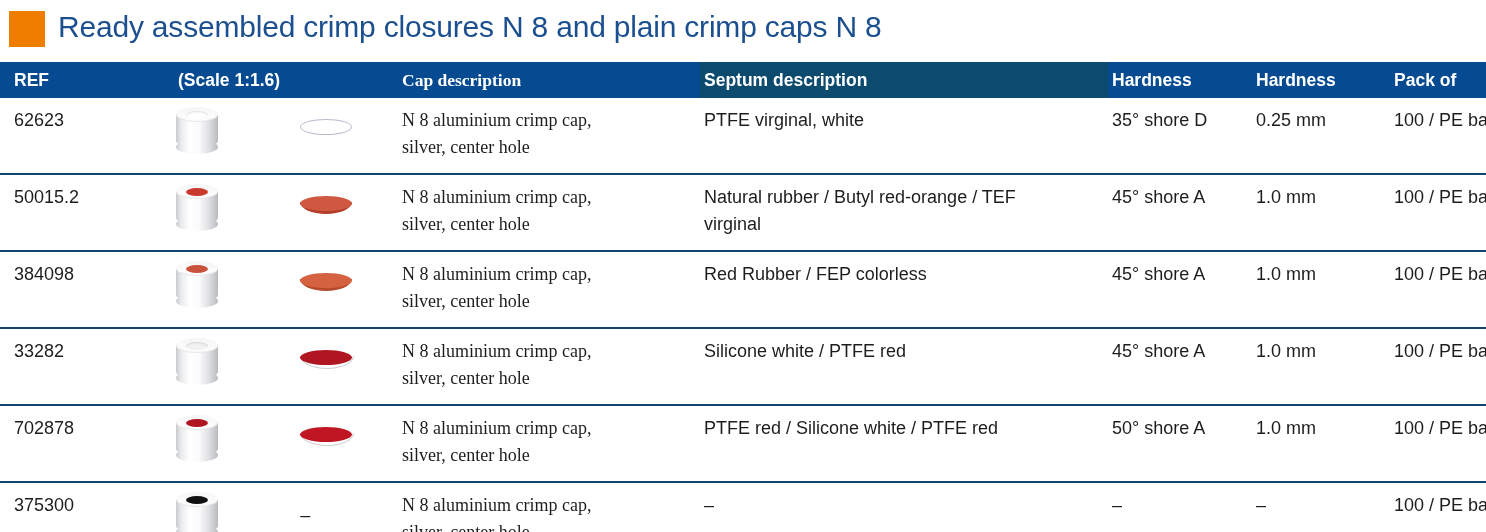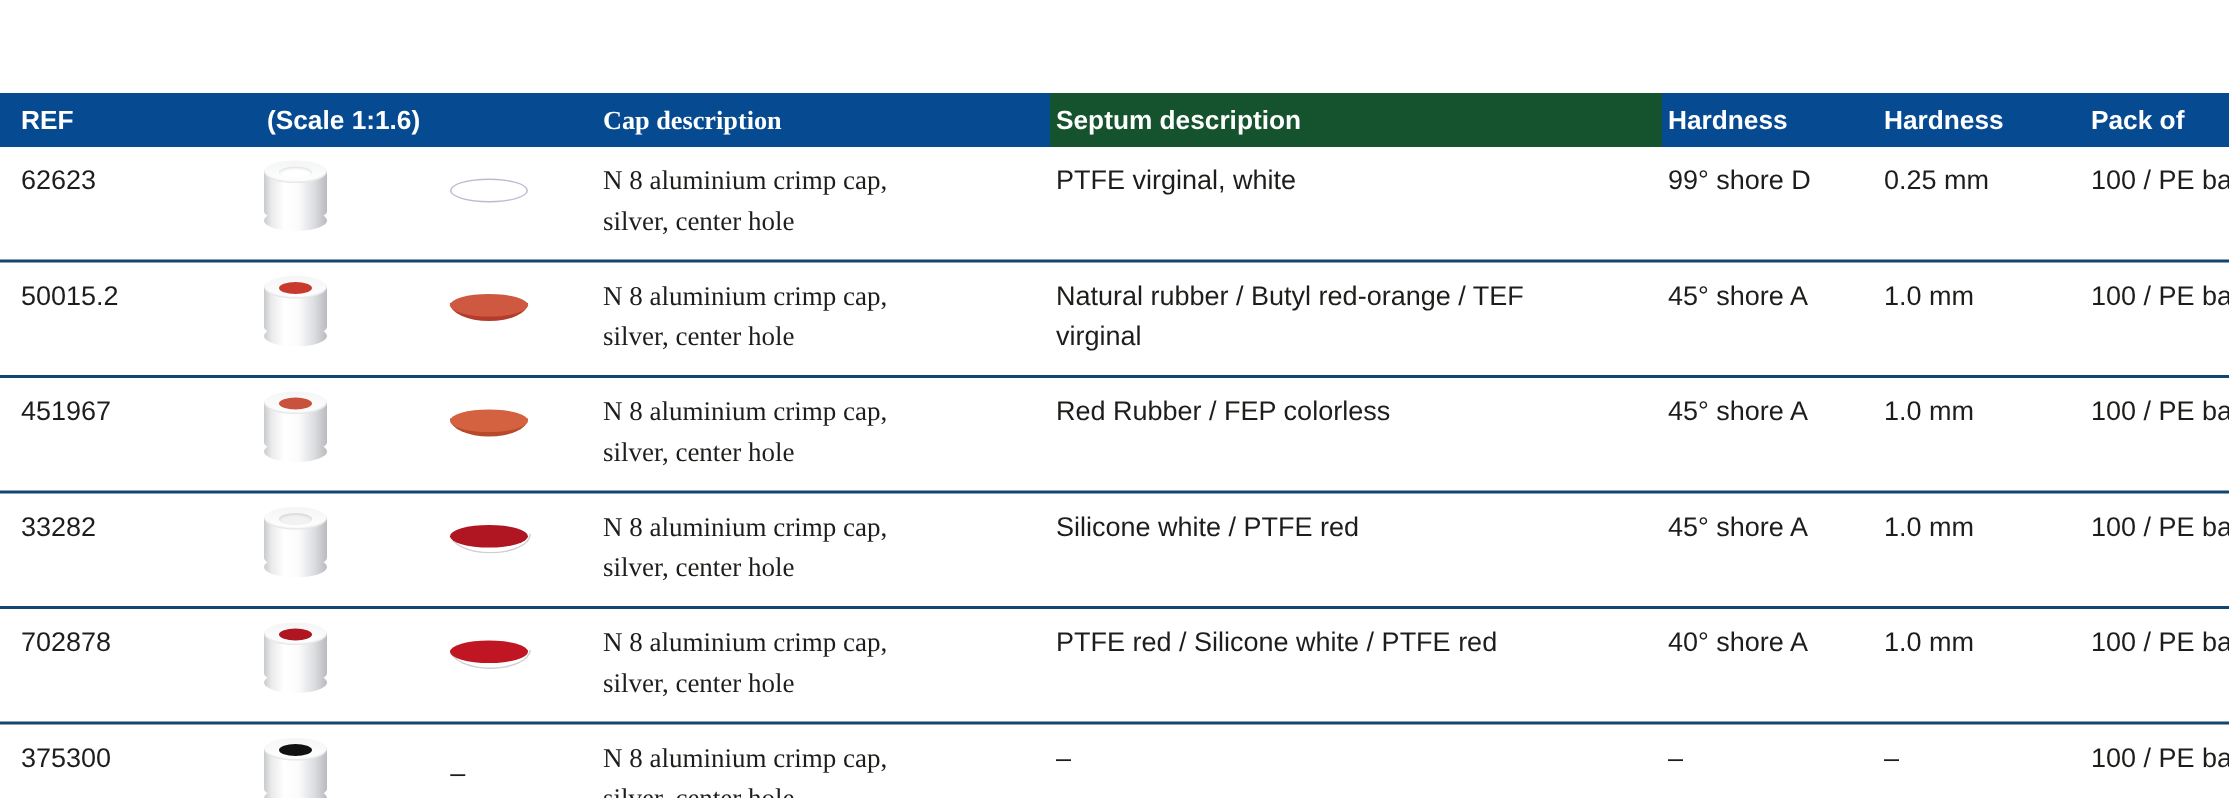--- a/index.html
+++ b/index.html
@@ -174,28 +174,32 @@
     border-radius: 50%;
     border: 1.5px solid #b9bbd0;
     background: #ffffff;
   }
 </style>
 </head>
 <body>
 
 <div class="page">
 
+  <div class="title-bar">
+    <div class="title-swatch" style="background: rgb(239, 125, 0);"></div>
+    <div class="title-text" style="color: rgb(27, 79, 143);">Ready assembled crimp closures N 8 and plain crimp caps N 8</div>
+  </div>
 
   <table class="tbl">
     <thead>
       <tr>
         <th class="c-ref" style="background: rgb(6, 74, 145); color: rgb(255, 255, 255);">REF</th>
         <th class="c-img" style="background: rgb(6, 74, 145); color: rgb(255, 255, 255);">(Scale 1:1.6)</th>
         <th class="c-cap" style="background: rgb(6, 74, 145); color: rgb(255, 255, 255);">Cap description</th>
-        <th class="c-sep" style="background: #14532d; color: rgb(255, 255, 255);">Septum description</th>
+        <th class="c-sep" style="background: #0c4a6e; color: rgb(255, 255, 255);">Septum description</th>
         <th class="c-hard" style="background: rgb(6, 74, 145); color: rgb(255, 255, 255);">Hardness</th>
         <th class="c-thick" style="background: rgb(6, 74, 145); color: rgb(255, 255, 255);">Hardness</th>
         <th class="c-pack" style="background: rgb(6, 74, 145); color: rgb(255, 255, 255);">Pack of</th>
       </tr>
     </thead>
     <tbody>
         <tr>
           <td class="c-ref" style="border-bottom-color: rgb(18, 69, 111);">
             <span class="cell-pad">62623</span>
           </td>
@@ -219,21 +223,21 @@
           <td class="c-cap" style="border-bottom-color: rgb(18, 69, 111);">
             <span class="cell-pad">
               <span class="desc-line">N 8 aluminium crimp cap,</span>
               <span class="desc-line">silver, center hole</span>
             </span>
           </td>
           <td class="c-sep" style="border-bottom-color: rgb(18, 69, 111);">
             <span class="cell-pad">PTFE virginal, white</span>
           </td>
           <td class="c-hard" style="border-bottom-color: rgb(18, 69, 111);">
-            <span class="cell-pad" style="white-space: nowrap;">99° shore D</span>
+            <span class="cell-pad" style="white-space: nowrap;">35° shore D</span>
           </td>
           <td class="c-thick" style="border-bottom-color: rgb(18, 69, 111);">
             <span class="cell-pad" style="white-space: nowrap;">0.25 mm</span>
           </td>
           <td class="c-pack" style="border-bottom-color: rgb(18, 69, 111);">
             <span class="cell-pad" style="white-space: nowrap;">100 / PE bag</span>
           </td>
         </tr>
         <tr>
           <td class="c-ref" style="border-bottom-color: rgb(18, 69, 111);">
@@ -274,21 +278,21 @@
           </td>
           <td class="c-thick" style="border-bottom-color: rgb(18, 69, 111);">
             <span class="cell-pad" style="white-space: nowrap;">1.0 mm</span>
           </td>
           <td class="c-pack" style="border-bottom-color: rgb(18, 69, 111);">
             <span class="cell-pad" style="white-space: nowrap;">100 / PE bag</span>
           </td>
         </tr>
         <tr>
           <td class="c-ref" style="border-bottom-color: rgb(18, 69, 111);">
-            <span class="cell-pad">451967</span>
+            <span class="cell-pad">384098</span>
           </td>
           <td class="c-img" style="border-bottom-color: rgb(18, 69, 111);">
             <div class="imgcell-inner">
               <div class="cap-slot">
                 <div class="cap">
                   <div class="cap-body"></div>
                   <div class="cap-top">
                     <div class="cap-hole" style="background: rgb(201, 82, 60);"></div>
                   </div>
                 </div>
@@ -386,21 +390,21 @@
           <td class="c-cap" style="border-bottom-color: rgb(18, 69, 111);">
             <span class="cell-pad">
               <span class="desc-line">N 8 aluminium crimp cap,</span>
               <span class="desc-line">silver, center hole</span>
             </span>
           </td>
           <td class="c-sep" style="border-bottom-color: rgb(18, 69, 111);">
             <span class="cell-pad">PTFE red / Silicone white / PTFE red</span>
           </td>
           <td class="c-hard" style="border-bottom-color: rgb(18, 69, 111);">
-            <span class="cell-pad" style="white-space: nowrap;">40° shore A</span>
+            <span class="cell-pad" style="white-space: nowrap;">50° shore A</span>
           </td>
           <td class="c-thick" style="border-bottom-color: rgb(18, 69, 111);">
             <span class="cell-pad" style="white-space: nowrap;">1.0 mm</span>
           </td>
           <td class="c-pack" style="border-bottom-color: rgb(18, 69, 111);">
             <span class="cell-pad" style="white-space: nowrap;">100 / PE bag</span>
           </td>
         </tr>
         <tr>
           <td class="c-ref" style="border-bottom-color: rgb(18, 69, 111);">

